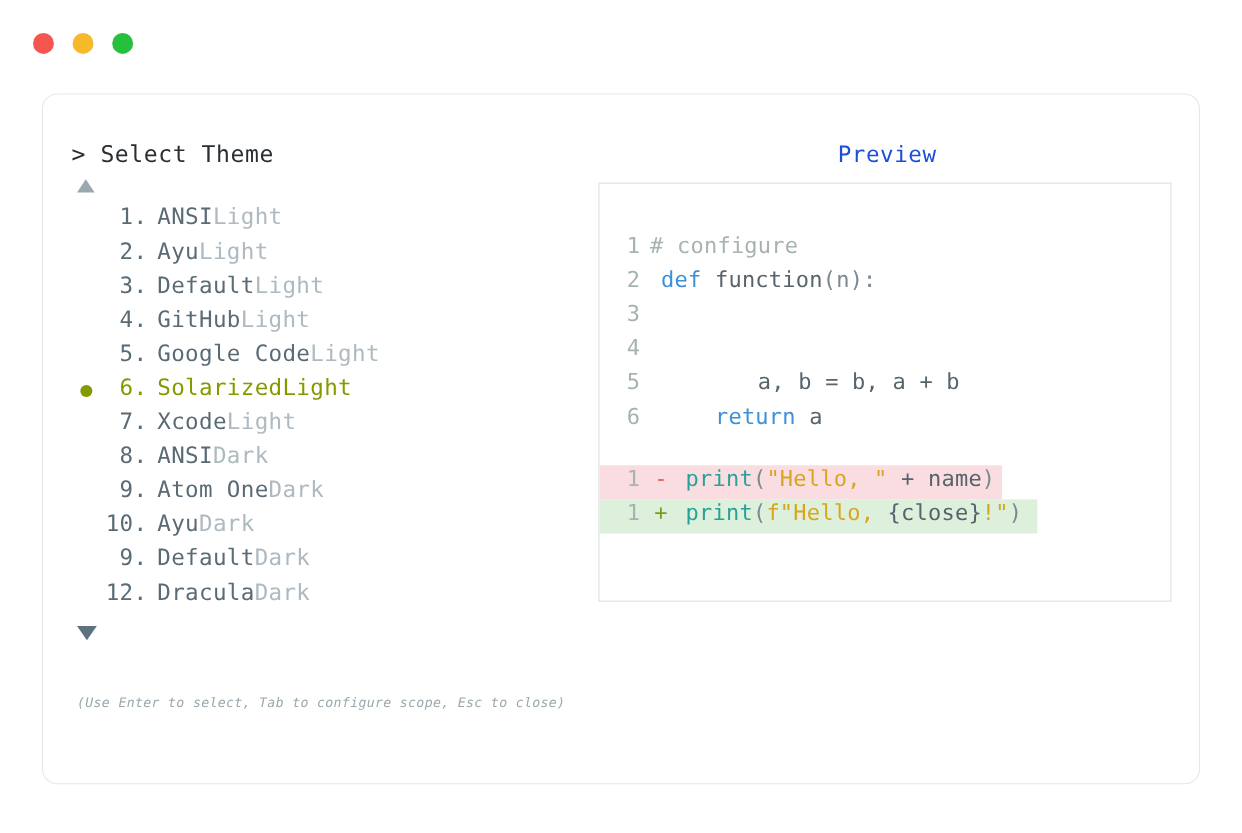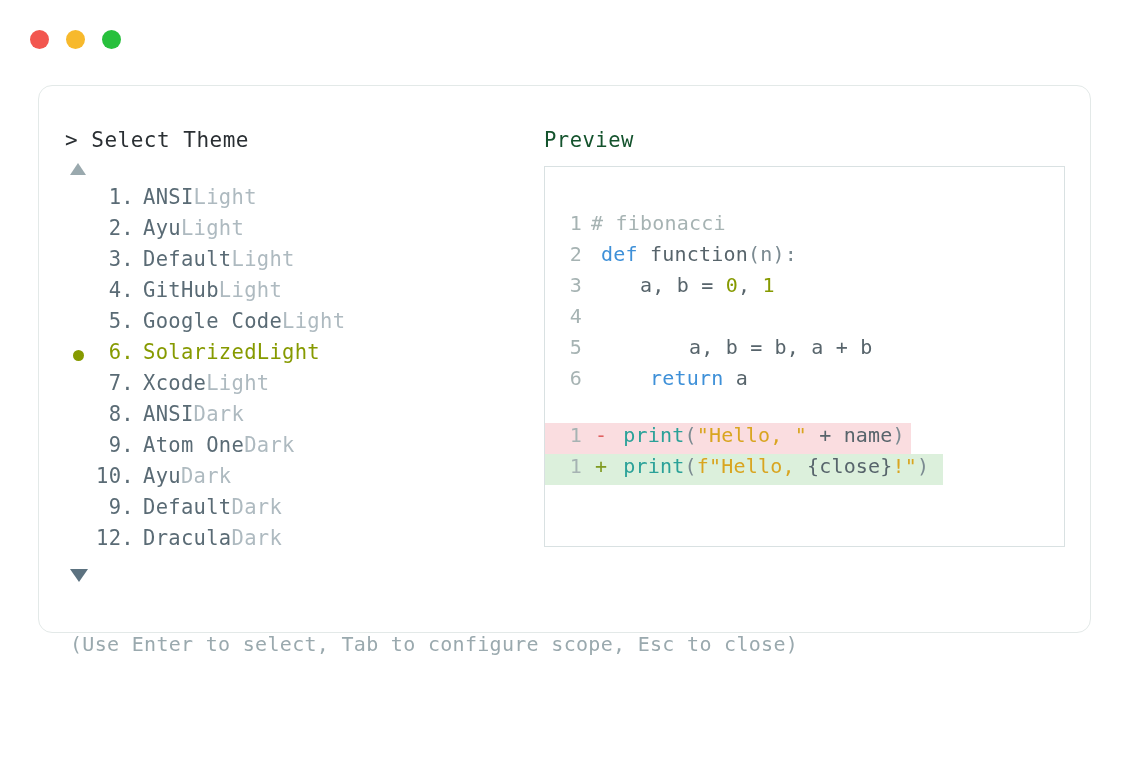--- a/index.html
+++ b/index.html
@@ -32,21 +32,21 @@
   .dot-close  { background: #f2564f; }
   .dot-min    { background: #f7b92c; }
   .dot-max    { background: #27c03c; }
 
   
   .card {
     position: absolute;
     top: 85px;
     left: 38px;
     width: 1053px;
-    height: 548px;
+    height: 628px;
     box-sizing: border-box;
     border: 1.5px solid #e3e9e8;
     border-radius: 14px;
     background: #ffffff;
   }
 
   .card-inner {
     position: relative;
     width: 100%;
     height: 100%;
@@ -129,38 +129,40 @@
   .theme-row.selected .num-cell,
   .theme-row.selected .name-cell,
   .theme-row.selected .suffix {
     color: #869a00;
   }
 
   .hint {
     position: absolute;
     left: 31px;
     top: 546px;
-    font-size: 20px;
+    font-size: 12px;
     color: #9aa9ae;
     letter-spacing: 0.3px;
     white-space: pre;
+    font-style: italic;
   }
 
   
   .right-pane {
     position: absolute;
     left: 505px;
     top: 42px;
     width: 525px;
   }
   .preview-label {
     font-size: 20.5px;
-    color: #14532d;
+    color: #1d4ed8;
     letter-spacing: 0.5px;
     margin-bottom: 14px;
+    text-align: center;
   }
   .preview-box {
     box-sizing: border-box;
     width: 521px;
     height: 381px;
     border: 1.5px solid #d9e1e2;
     background: #ffffff;
     padding: 44px 0 0 0;
     overflow: hidden;
   }
@@ -310,23 +312,23 @@
       <div class="arrow arrow-down"></div>
     </div>
 
     <div class="hint">(Use Enter to select, Tab to configure scope, Esc to close)</div>
 
     <div class="right-pane">
       <div class="preview-label">Preview</div>
 
       <div class="preview-box">
         <div id="code-block">
-            <div class="code-line"><span class="ln">1</span><span class="code-body"><span class="tok-comment"># fibonacci</span></span></div>
+            <div class="code-line"><span class="ln">1</span><span class="code-body"><span class="tok-comment"># configure</span></span></div>
             <div class="code-line"><span class="ln">2</span><span class="code-body"><span class="tok-kw">def </span><span class="tok-plain">function</span><span class="tok-punc">(n):</span></span></div>
-            <div class="code-line"><span class="ln">3</span><span class="code-body"><span class="tok-plain">    a, b = </span><span class="tok-num">0</span><span class="tok-plain">, </span><span class="tok-num">1</span></span></div>
+            <div class="code-line"><span class="ln">3</span></div>
             <div class="code-line"><span class="ln">4</span></div>
             <div class="code-line"><span class="ln">5</span><span class="code-body"><span class="tok-plain">        a, b = b, a + b</span></span></div>
             <div class="code-line"><span class="ln">6</span><span class="code-body"><span class="tok-plain">    </span><span class="tok-kw">return</span><span class="tok-plain"> a</span></span></div>
           </div>
         <div class="diff-gap"></div>
         <div id="diff-block">
             <div class="diff-line diff-del"><span class="ln">1</span><span class="mark-cell marker-del">-</span><span> <span class="tok-fn">print</span><span class="tok-punc">(</span><span class="tok-str">"Hello, "</span><span class="tok-plain"> + </span><span class="tok-plain">name</span><span class="tok-punc">)</span></span></div>
             <div class="diff-line diff-add"><span class="ln">1</span><span class="mark-cell marker-add">+</span><span> <span class="tok-fn">print</span><span class="tok-punc">(</span><span class="tok-str">f</span><span class="tok-str">"Hello, </span><span class="tok-plain">{close}</span><span class="tok-str">!"</span><span class="tok-punc">)</span></span></div>
           </div>
       </div>

